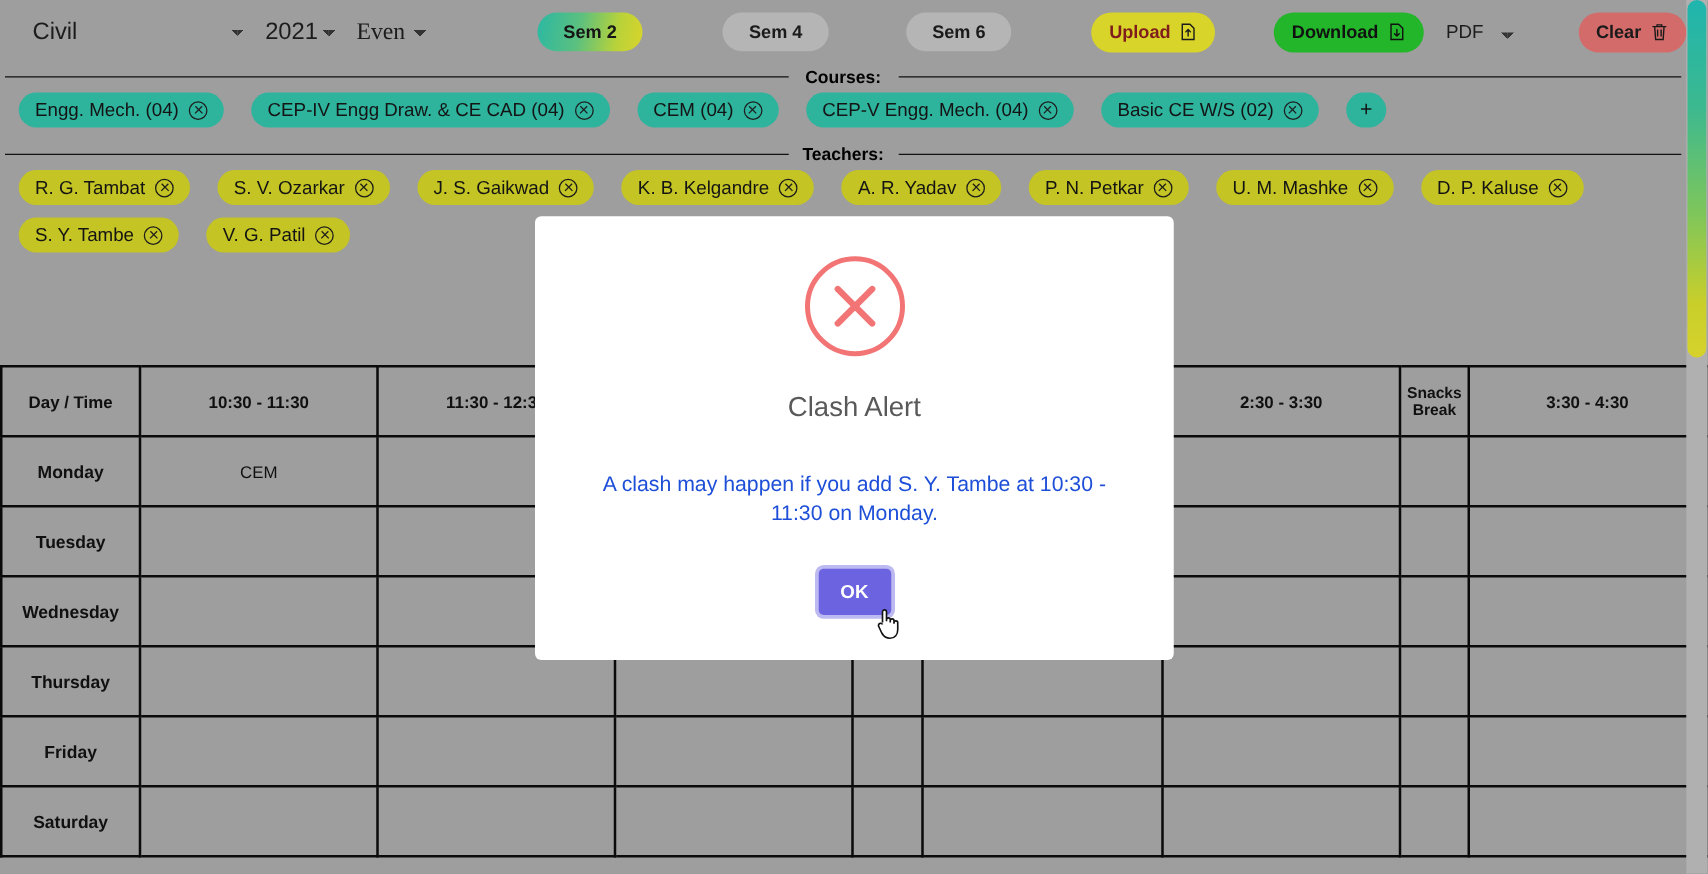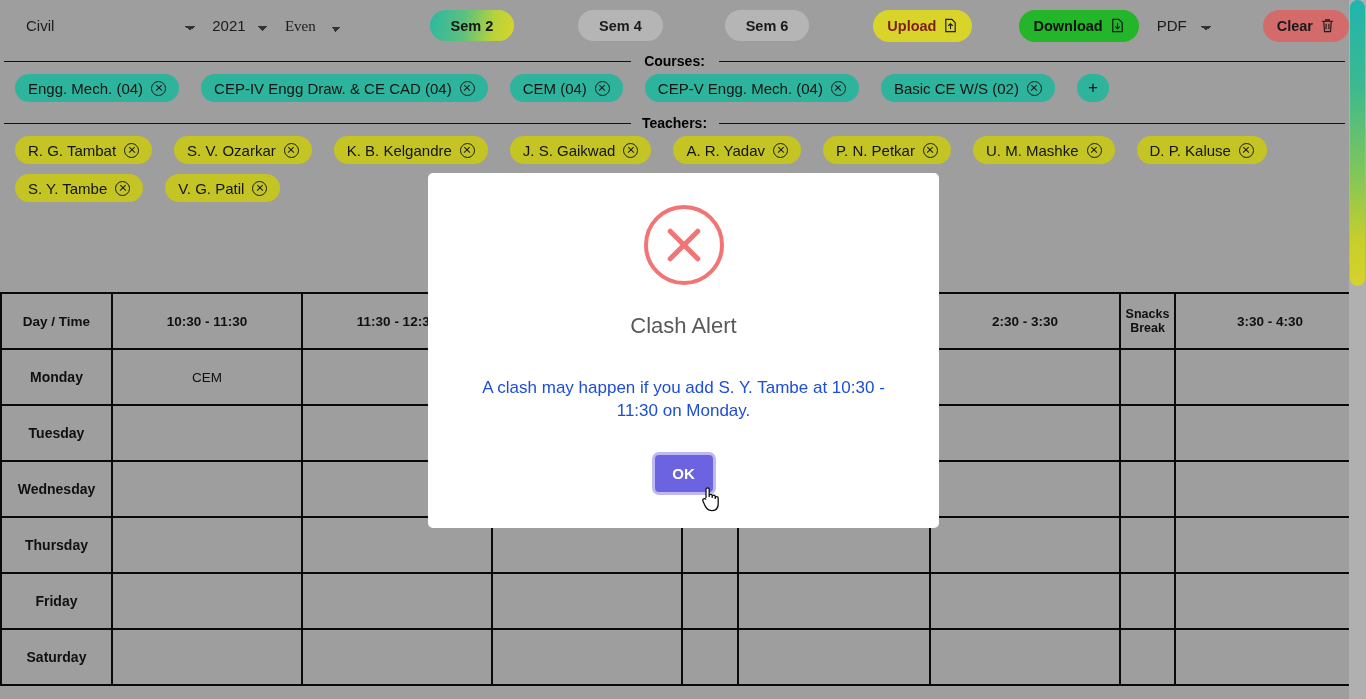--- a/index.html
+++ b/index.html
@@ -13,21 +13,21 @@
   #app { position: relative; width: 1366px; height: 699px; background: #9e9e9e; }
 
   
   .toolbar {
     position: absolute; top: 0; left: 0; width: 1349px; height: 51px;
     display: flex; align-items: center;
   }
   .sel {
     background: transparent; border: none; outline: none;
     font-family: "Liberation Sans", sans-serif;
-    font-size: 15px; color: #1c1c1c;
+    font-size: 19px; color: #1c1c1c;
     -webkit-appearance: none; appearance: none;
     padding: 2px 18px 2px 4px;
     cursor: pointer;
     background-image:
       linear-gradient(45deg, transparent 50%, #333 50%),
       linear-gradient(135deg, #333 50%, transparent 50%);
     background-position: calc(100% - 10px) 11px, calc(100% - 5px) 11px;
     background-size: 5px 5px, 5px 5px;
     background-repeat: no-repeat;
   }
@@ -266,25 +266,25 @@
     <div class="chip-row">
       <span class="chip teacher">
         <span>R. G. Tambat</span>
         <span class="chip-x"></span>
       </span>
       <span class="chip teacher">
         <span>S. V. Ozarkar</span>
         <span class="chip-x"></span>
       </span>
       <span class="chip teacher">
+        <span>J. S. Gaikwad</span>
+        <span class="chip-x"></span>
+      </span>
+      <span class="chip teacher">
         <span>K. B. Kelgandre</span>
-        <span class="chip-x"></span>
-      </span>
-      <span class="chip teacher">
-        <span>J. S. Gaikwad</span>
         <span class="chip-x"></span>
       </span>
       <span class="chip teacher">
         <span>A. R. Yadav</span>
         <span class="chip-x"></span>
       </span>
       <span class="chip teacher">
         <span>P. N. Petkar</span>
         <span class="chip-x"></span>
       </span>

